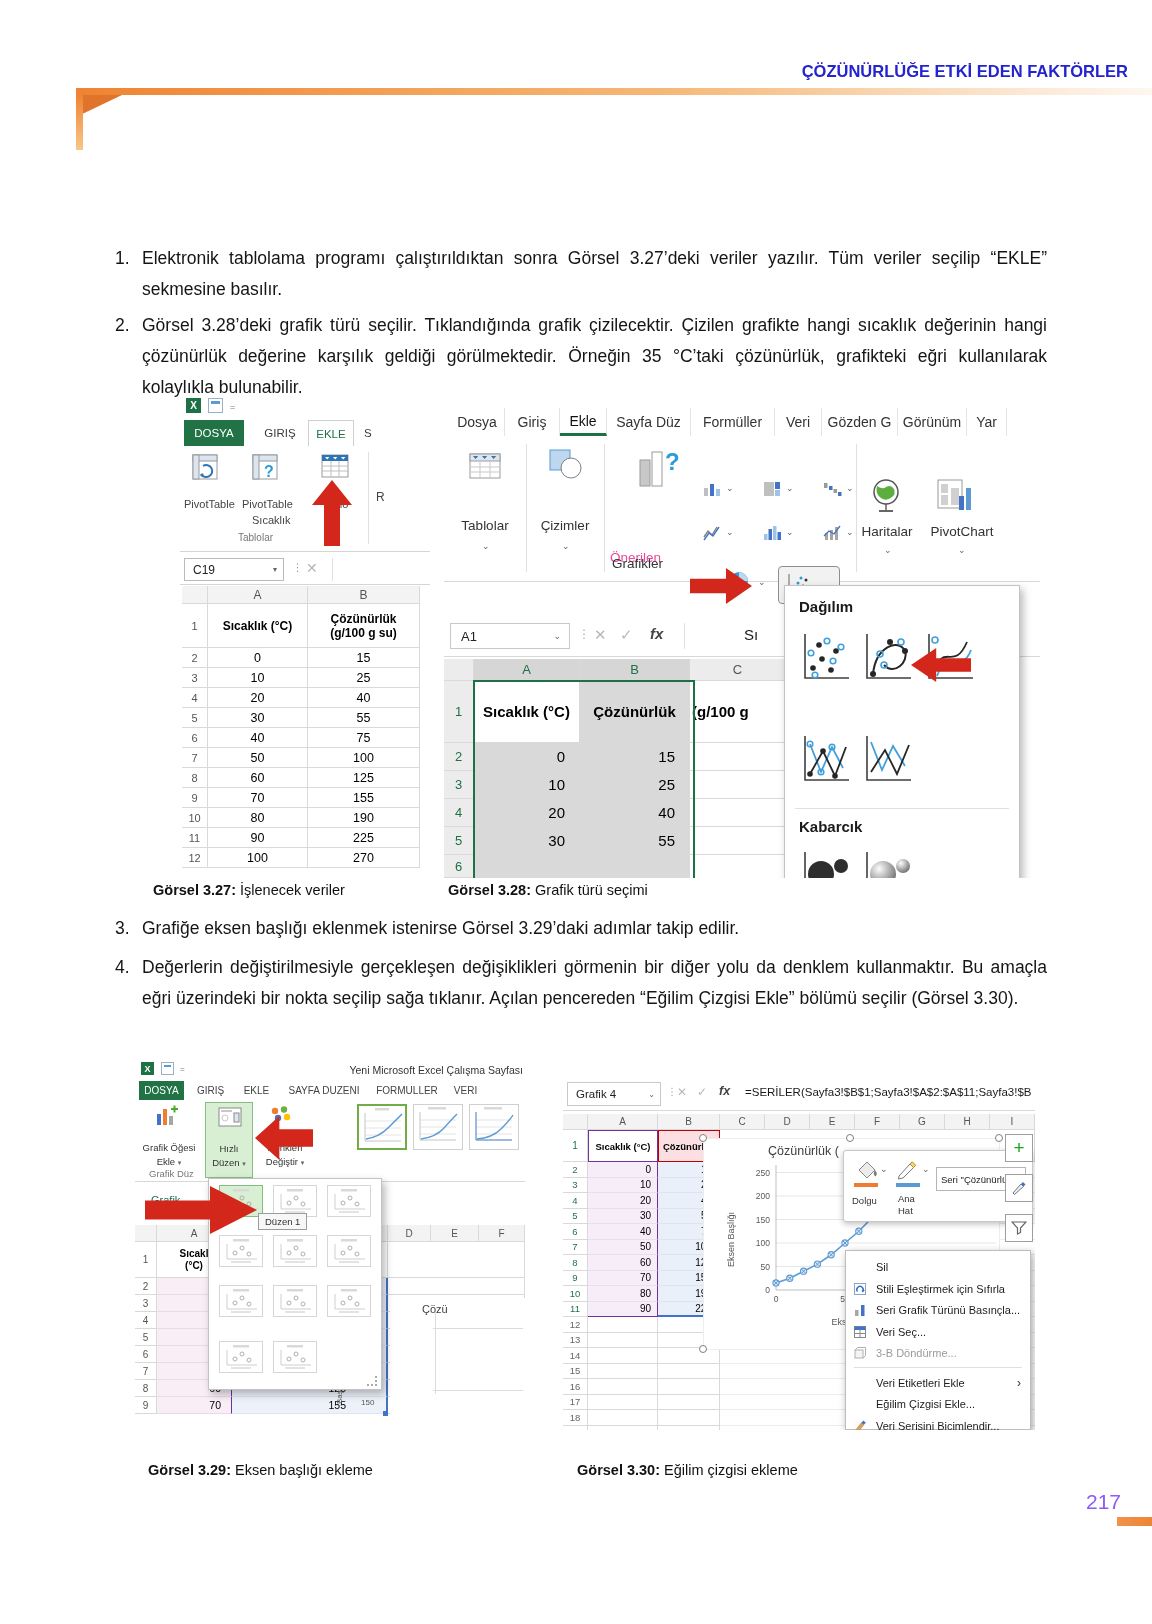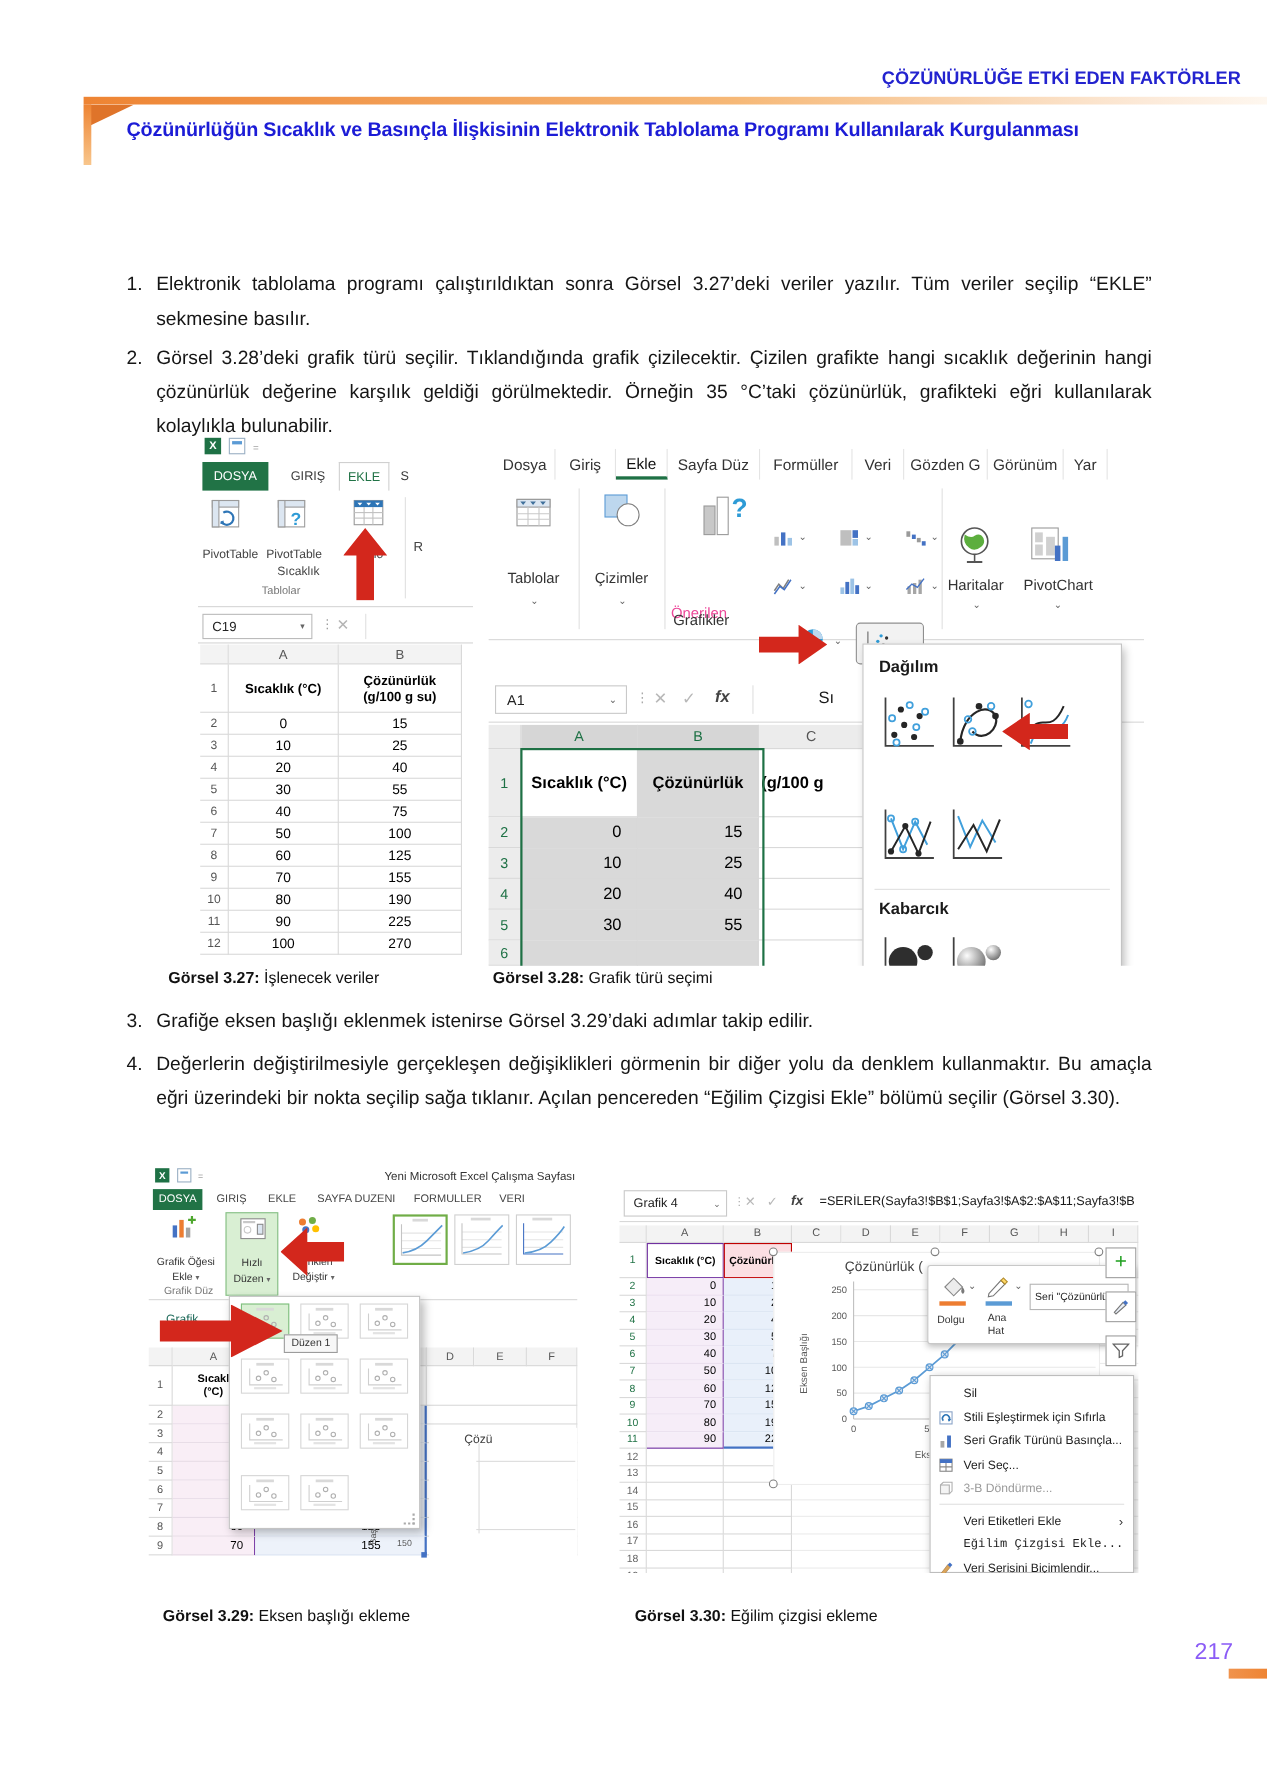--- a/index.html
+++ b/index.html
@@ -37,21 +37,20 @@
 </head>
 <body>
 
 <div class="page">
 
   <div class="ab hdr-label nw">ÇÖZÜNÜRLÜĞE ETKİ EDEN FAKTÖRLER</div>
   <div class="ab accent-bar"></div>
   <div class="ab accent-corner"></div>
   <div class="ab accent-strip"></div>
 
-  <div class="ab doc-title">Çözünürlüğün Sıcaklık ve Basınçla İlişkisinin Elektronik Tablolama Programı Kullanılarak Kurgulanması</div>
 
   <div class="ab step" id="s1">
     <span class="n">1.</span>
     <span class="t">Elektronik tablolama programı çalıştırıldıktan sonra Görsel 3.27’deki veriler yazılır. Tüm veriler seçilip “EKLE” sekmesine basılır.</span>
   </div>
   <div class="ab step" id="s2">
     <span class="n">2.</span>
     <span class="t">Görsel 3.28’deki grafik türü seçilir. Tıklandığında grafik çizilecektir. Çizilen grafikte hangi sıcaklık değerinin hangi çözünürlük değerine karşılık geldiği görülmektedir. Örneğin 35 °C’taki çözünürlük, grafikteki eğri kullanılarak kolaylıkla bulunabilir.</span>
   </div>
   <div class="ab step" id="s3">
@@ -877,21 +876,21 @@
           <span style="position:absolute;left:30px;top:4px;font-size:11px;white-space:nowrap;color:#9a9a9a;">3-B Döndürme...</span>
         </div>
         <div style="position: absolute; left: 8px; right: 8px; top: 115.5px; height: 1px; background: rgb(224, 224, 224);"></div>
         <div style="position: absolute; left: 0px; top: 121.5px; width: 100%; height: 21px;">
           <span style="position:absolute;left:7px;top:3px;width:14px;height:14px;"></span>
           <span style="position:absolute;left:30px;top:4px;font-size:11px;white-space:nowrap;color:#1c1c1c;">Veri Etiketleri Ekle</span>
           <span style="position:absolute;right:9px;top:3px;font-size:12px;color:#333;">›</span>
         </div>
         <div style="position: absolute; left: 0px; top: 143px; width: 100%; height: 21px;">
           <span style="position:absolute;left:7px;top:3px;width:14px;height:14px;"></span>
-          <span style="position:absolute;left:30px;top:4px;font-size:11px;white-space:nowrap;color:#1c1c1c;font-family:Liberation Mono, monospace;">Eğilim Çizgisi Ekle...</span>
+          <span style="position:absolute;left:30px;top:4px;font-size:11px;white-space:nowrap;color:#1c1c1c;">Eğilim Çizgisi Ekle...</span>
         </div>
         <div style="position: absolute; left: 0px; top: 164.5px; width: 100%; height: 21px;">
           <span style="position:absolute;left:7px;top:3px;width:14px;height:14px;"><svg width="14" height="14">
               <path d="M2 12 L8.5 3.5 l2.3 2.3 -6.5 8z" fill="#d9a45b" stroke="#9a6b2f" stroke-width=".5"></path>
               <path d="M8.5 3.5 l2-2 2.3 2.3 -2 2z" fill="#4472c4"></path>
             </svg></span>
           <span style="position:absolute;left:30px;top:4px;font-size:11px;white-space:nowrap;color:#1c1c1c;">Veri Serisini Biçimlendir...</span>
         </div>
       </div>
   </div>

